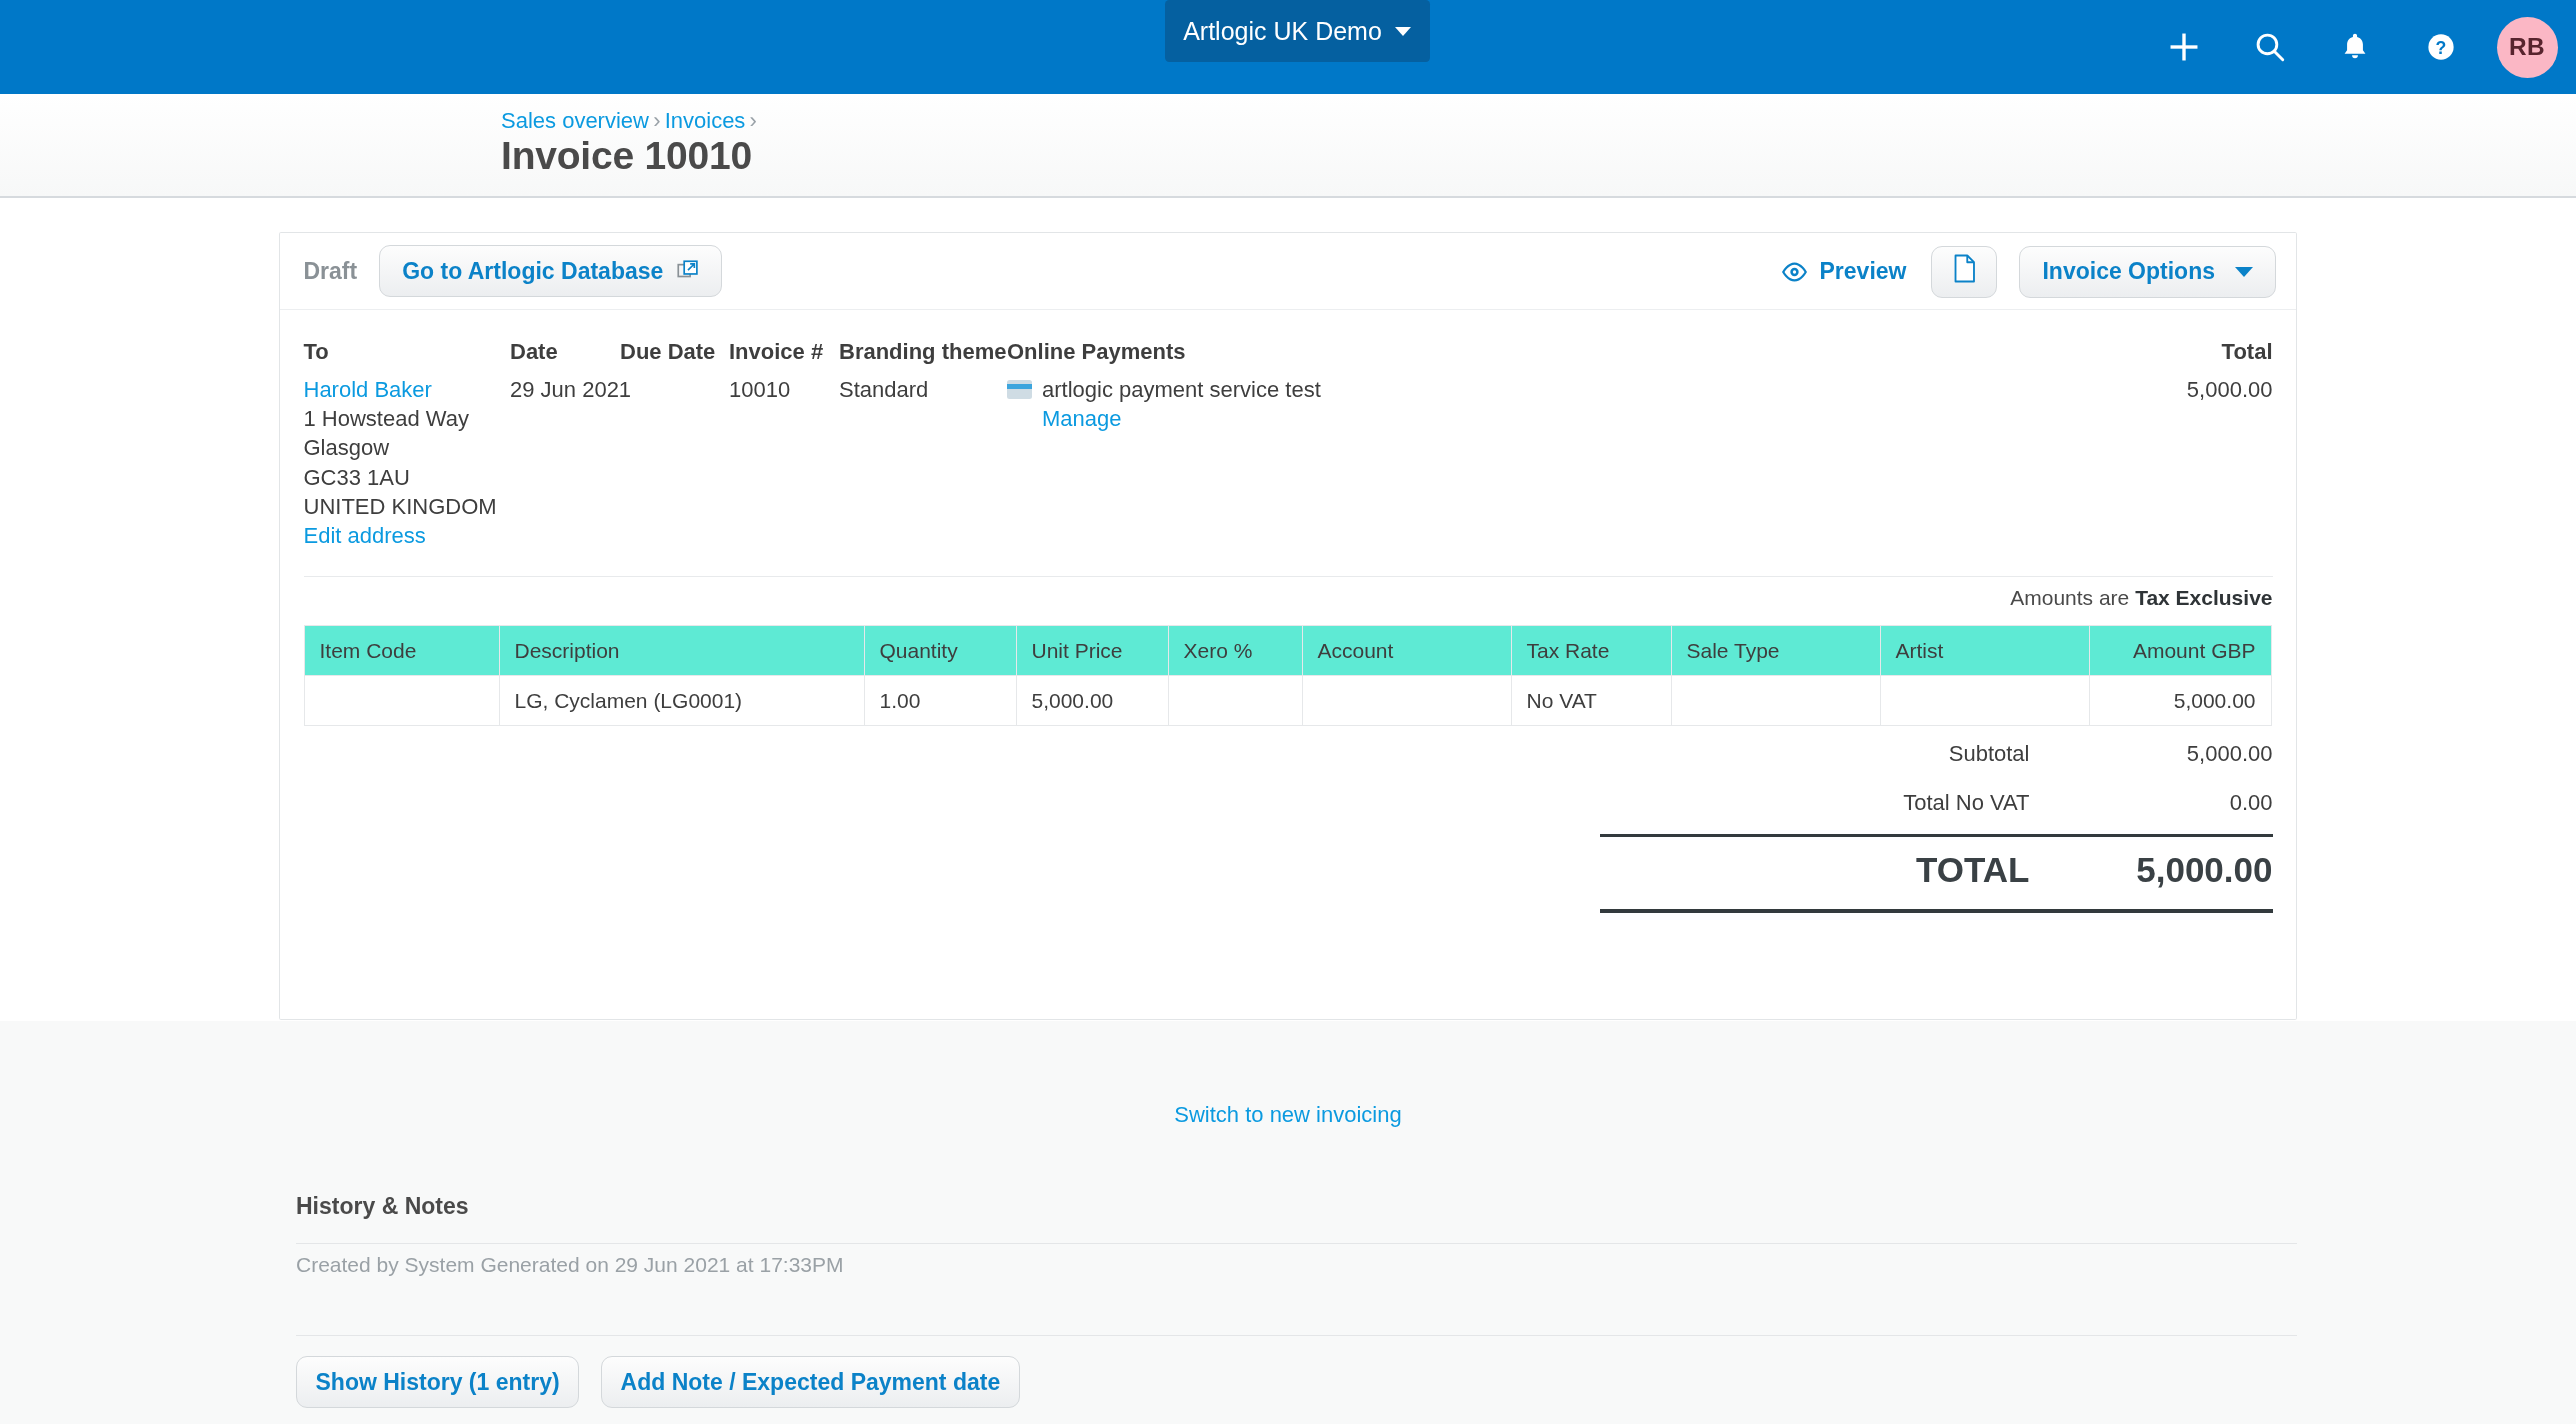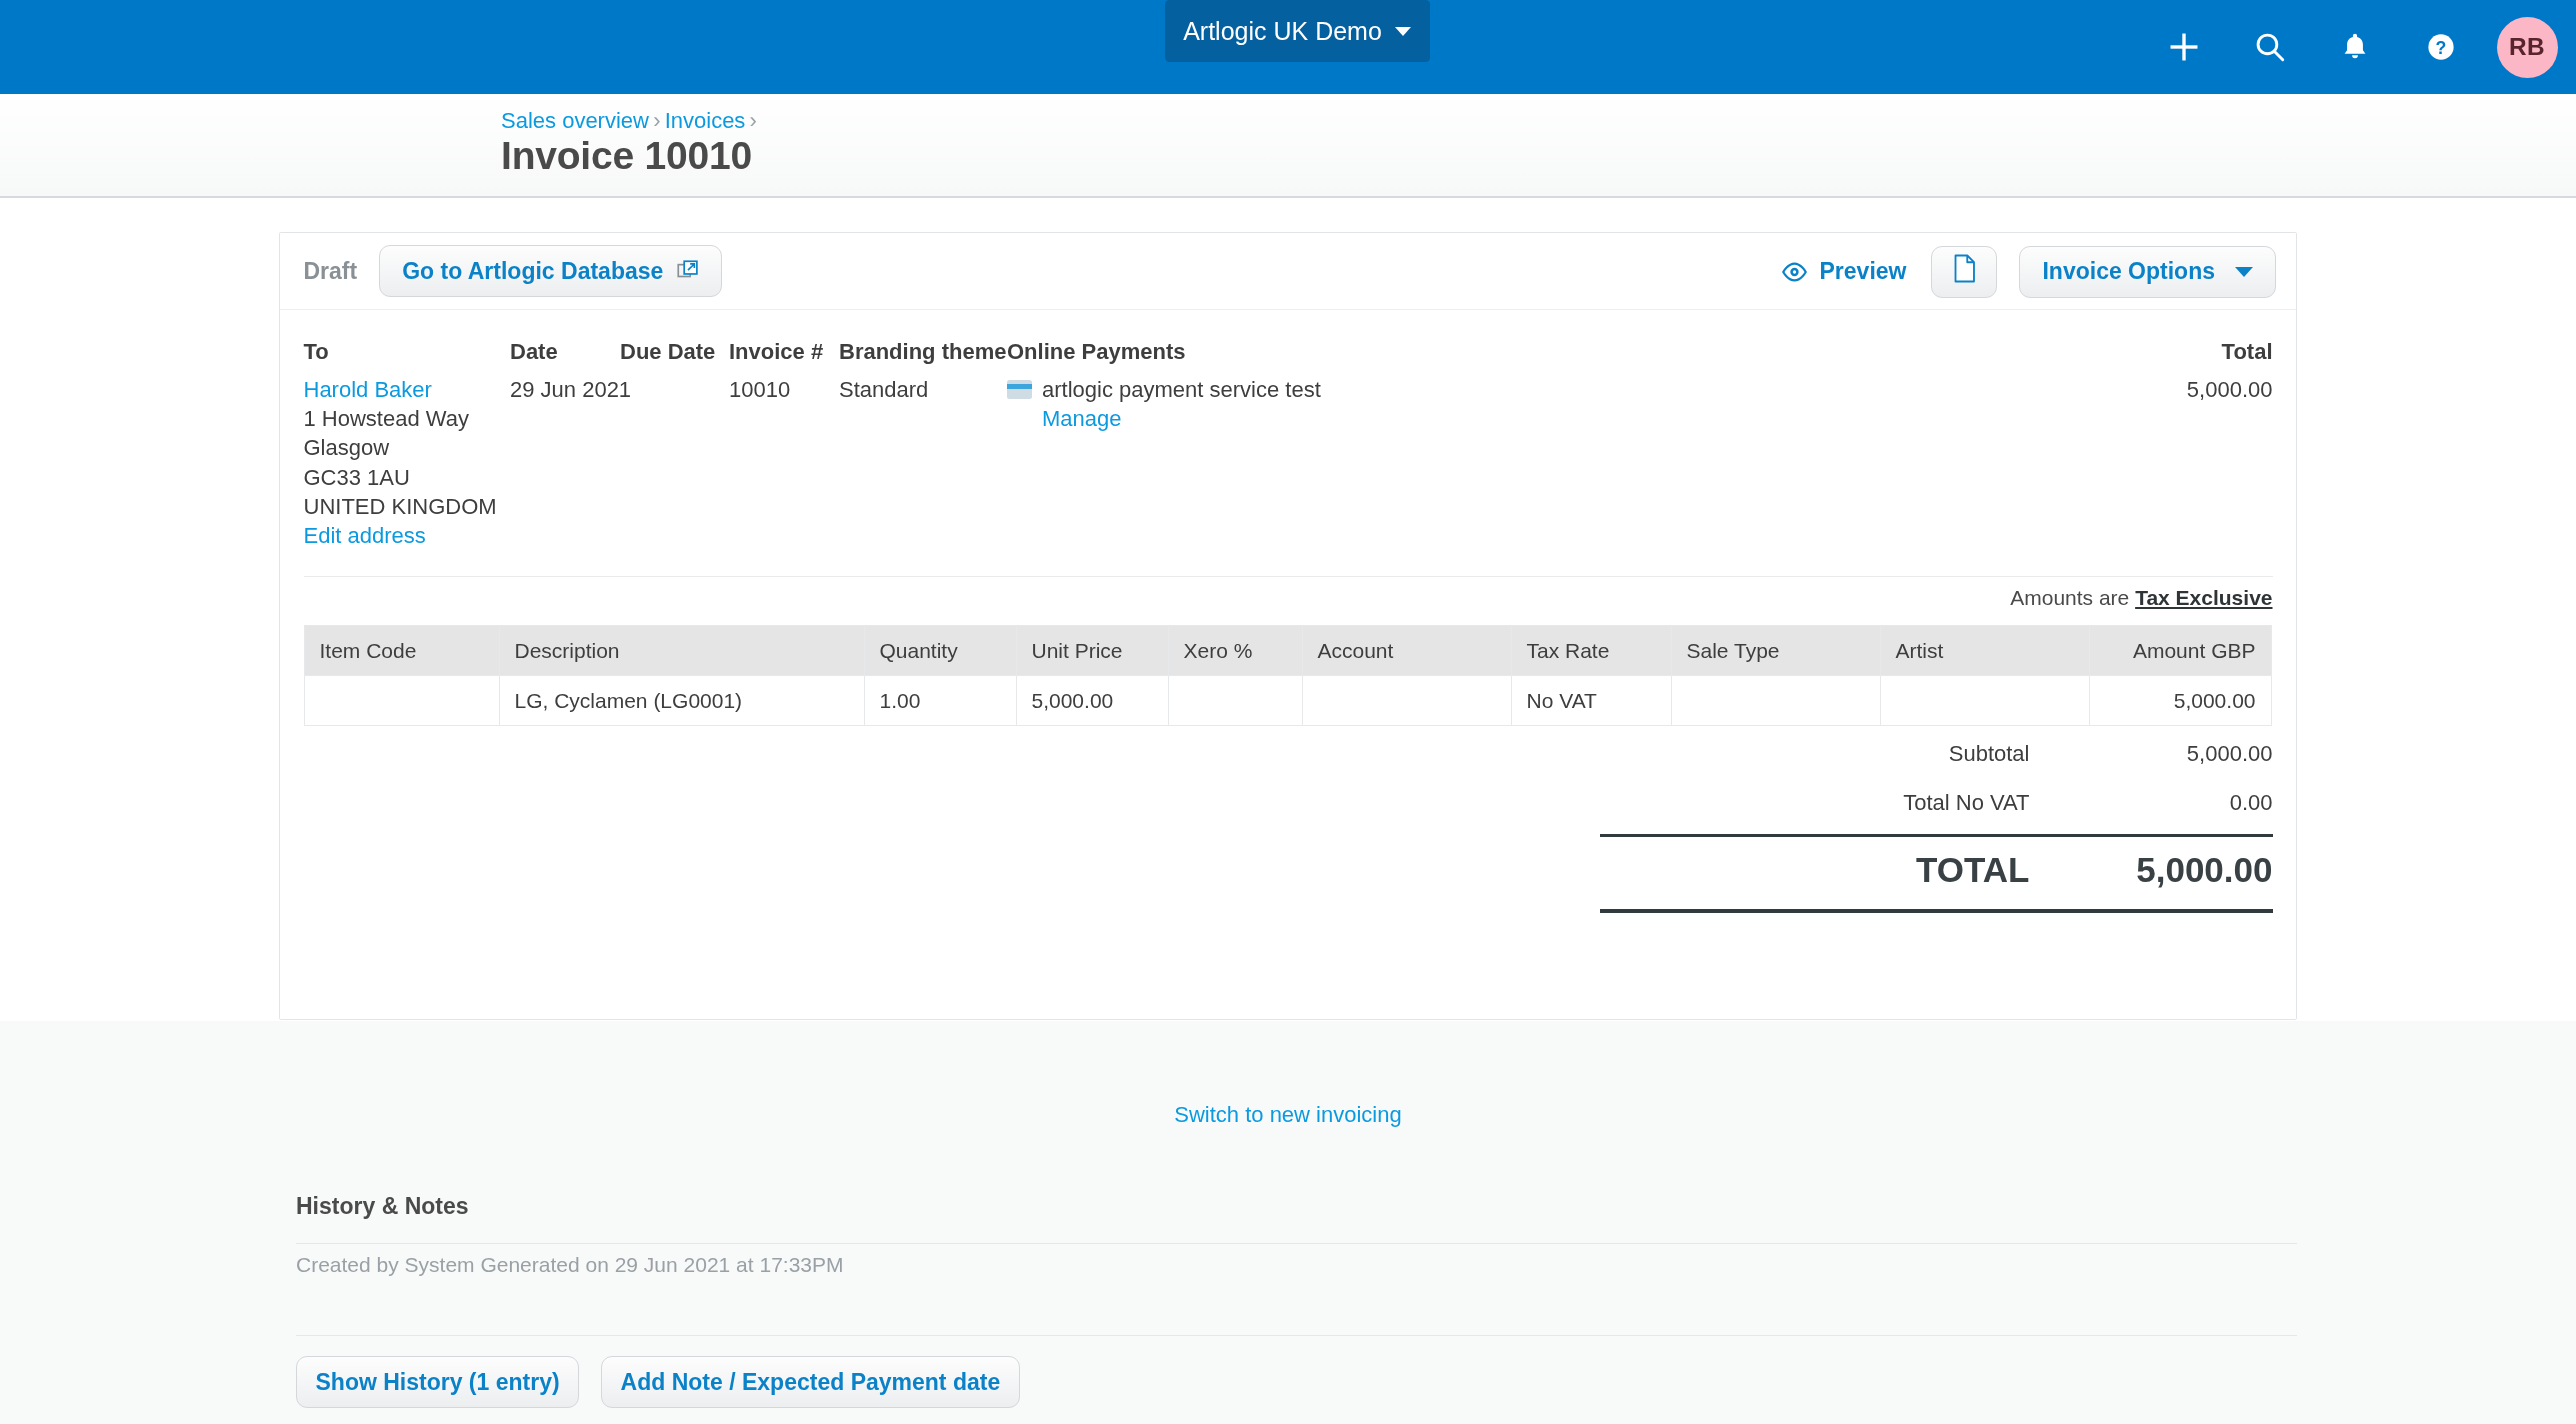--- a/index.html
+++ b/index.html
@@ -180,21 +180,21 @@
   .card-icon:after {
     content: ""; position: absolute;
     left: 0; right: 0; top: 4.2px; height: 5px;
     background: #3da5dd;
   }
 
   .tax-note {
     position: absolute; right: 23.5px; top: 150px;
     font-size: 21px; color: #4a4a4a; white-space: nowrap;
   }
-  .tax-note b { font-weight: 700; color: #2f3437; text-decoration: underline; }
+  .tax-note b { font-weight: 700; color: #2f3437; }
   .meta-divider {
     position: absolute; left: 23.5px; right: 23.5px; top: 135px;
     border-top: 1.7px solid #e8eaec;
   }
 
   
   .items {
     position: absolute; left: 23.5px; top: 392px;
     width: 1967px;
     border-collapse: collapse;
@@ -206,21 +206,21 @@
     color: #3e3e3e;
     text-align: left;
     font-weight: 400;
     padding: 0 15px;
     vertical-align: middle;
     white-space: nowrap;
     overflow: hidden;
   }
   .items th {
     height: 50px;
-    background: #e5e5e5;
+    background: #5eead4;
   }
   .items td { height: 50px; }
   .items .num { text-align: right; }
 
   
   .totals {
     position: absolute; right: 23.5px; top: 496px;
     width: 673px;
   }
   .totals-row {

